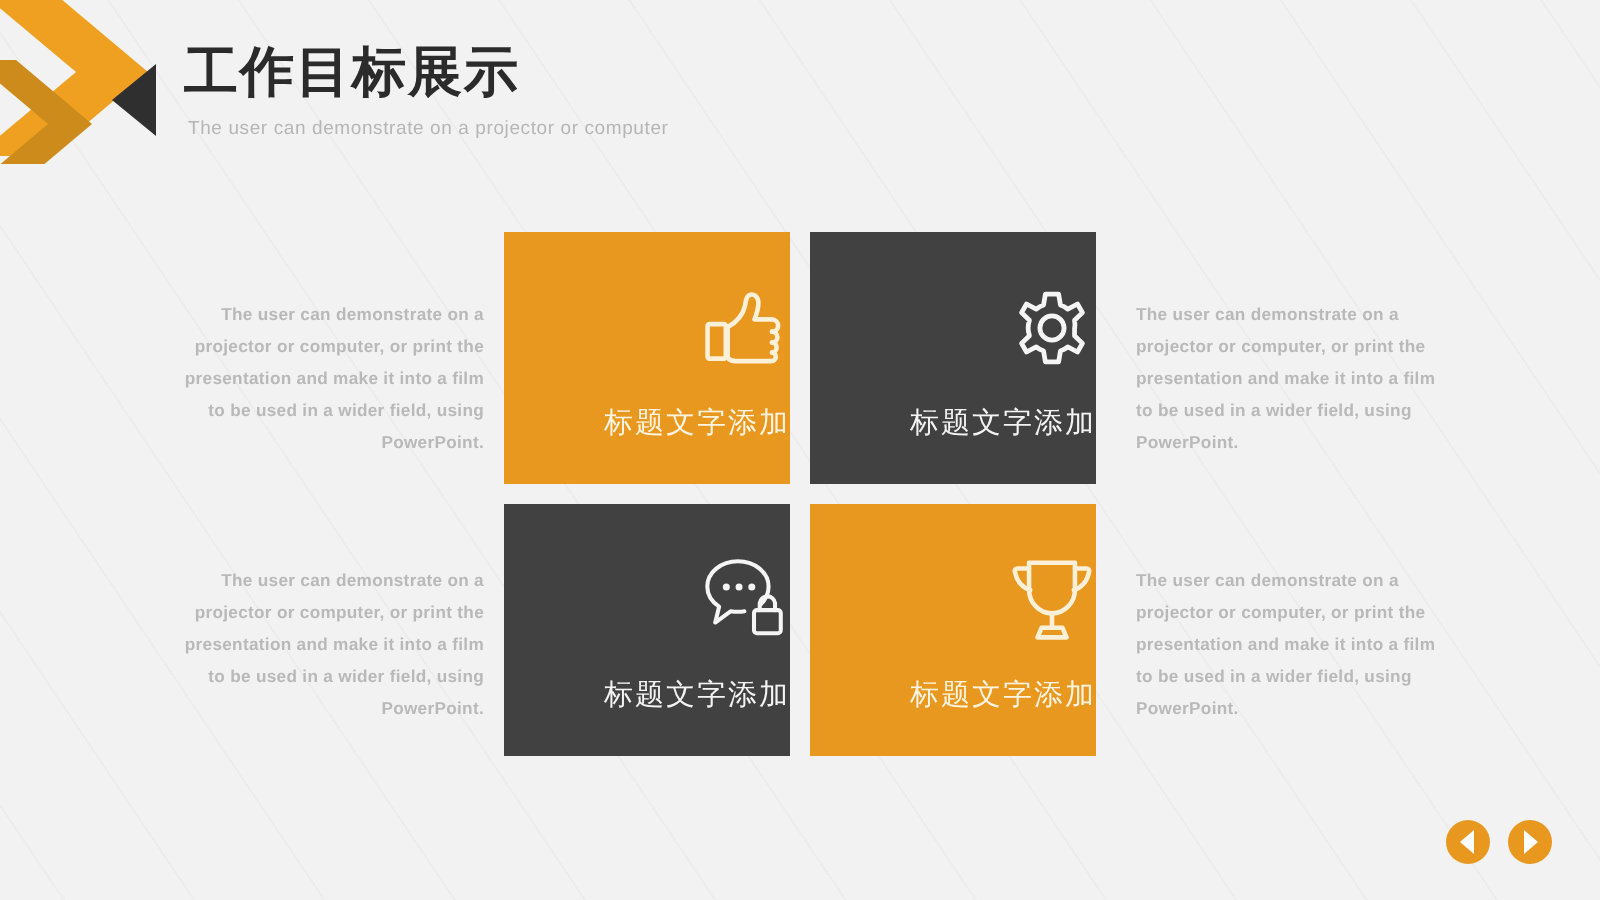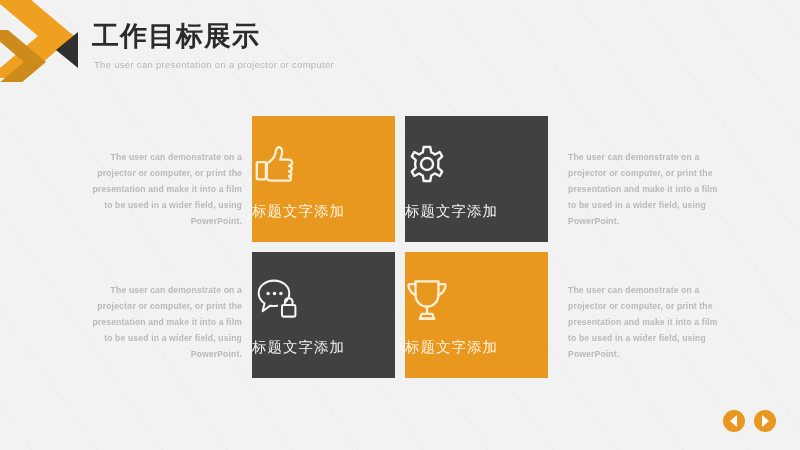--- a/index.html
+++ b/index.html
@@ -90,21 +90,21 @@
     height: 262px;
     display: grid;
     grid-template-columns: 143px 143px;
     grid-template-rows: 126px 126px;
     gap: 10px;
   }
   .card {
     position: relative;
     display: flex;
     flex-direction: column;
-    align-items: flex-start;
+    align-items: flex-end;
     justify-content: center;
   }
   .card.orange { background-color: #e8981f; }
   .card.dark   { background-color: #414141; }
   .card-icon {
     height: 52px;
     display: flex;
     align-items: center;
     justify-content: center;
     margin-bottom: 12px;
@@ -147,21 +147,21 @@
       <polygon points="-12,-6 24,-6 74,36 38,36" fill="#f0a020"></polygon>
       <polygon points="38,36 74,36 24,78 -12,78" fill="#f0a020"></polygon>
       <polygon points="-14,30 8,30 46,62 24,62" fill="#cd8b1b"></polygon>
       <polygon points="24,62 46,62 8,94 -14,94" fill="#cd8b1b"></polygon>
       <polygon points="78,32 78,68 56,50" fill="#2f2f2f"></polygon>
     </svg>
   </div>
 
   <div id="header">
     <div id="page-title">工作目标展示</div>
-    <div id="page-subtitle">The user can presentation on a projector or computer</div>
+    <div id="page-subtitle">The user can demonstrate on a projector or computer</div>
   </div>
 
   <div class="side-text left" id="text-top-left">The user can demonstrate on a projector or computer, or print the presentation and make it into a film to be used in a wider field, using PowerPoint.</div>
   <div class="side-text left" id="text-bottom-left">The user can demonstrate on a projector or computer, or print the presentation and make it into a film to be used in a wider field, using PowerPoint.</div>
   <div class="side-text right" id="text-top-right">The user can demonstrate on a projector or computer, or print the presentation and make it into a film to be used in a wider field, using PowerPoint.</div>
   <div class="side-text right" id="text-bottom-right">The user can demonstrate on a projector or computer, or print the presentation and make it into a film to be used in a wider field, using PowerPoint.</div>
 
   <div id="cards">
 
     <div class="card orange">

